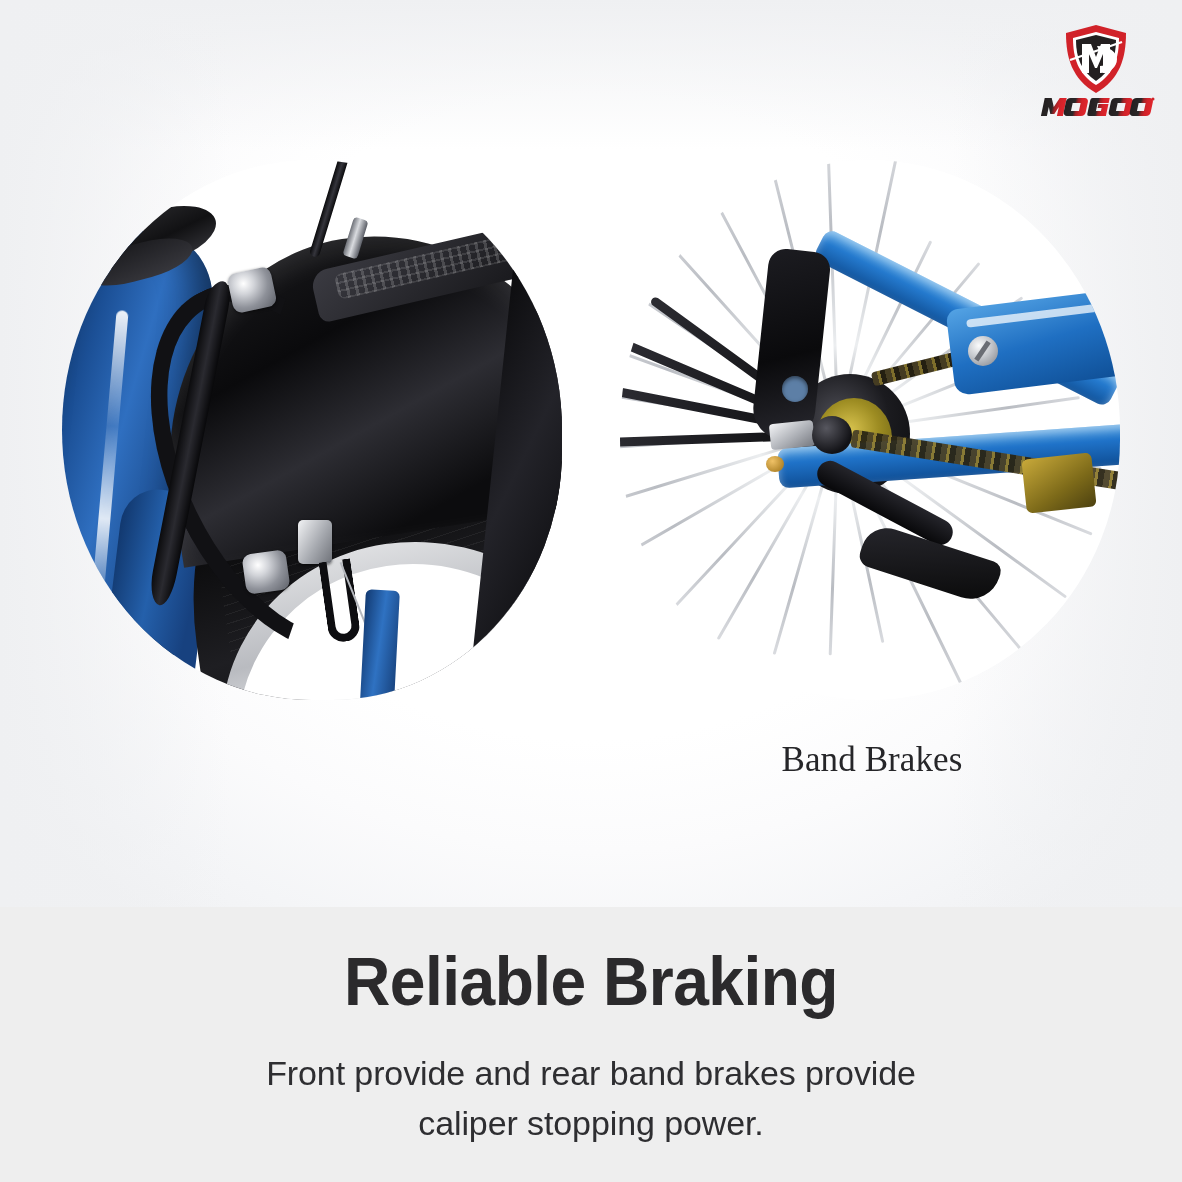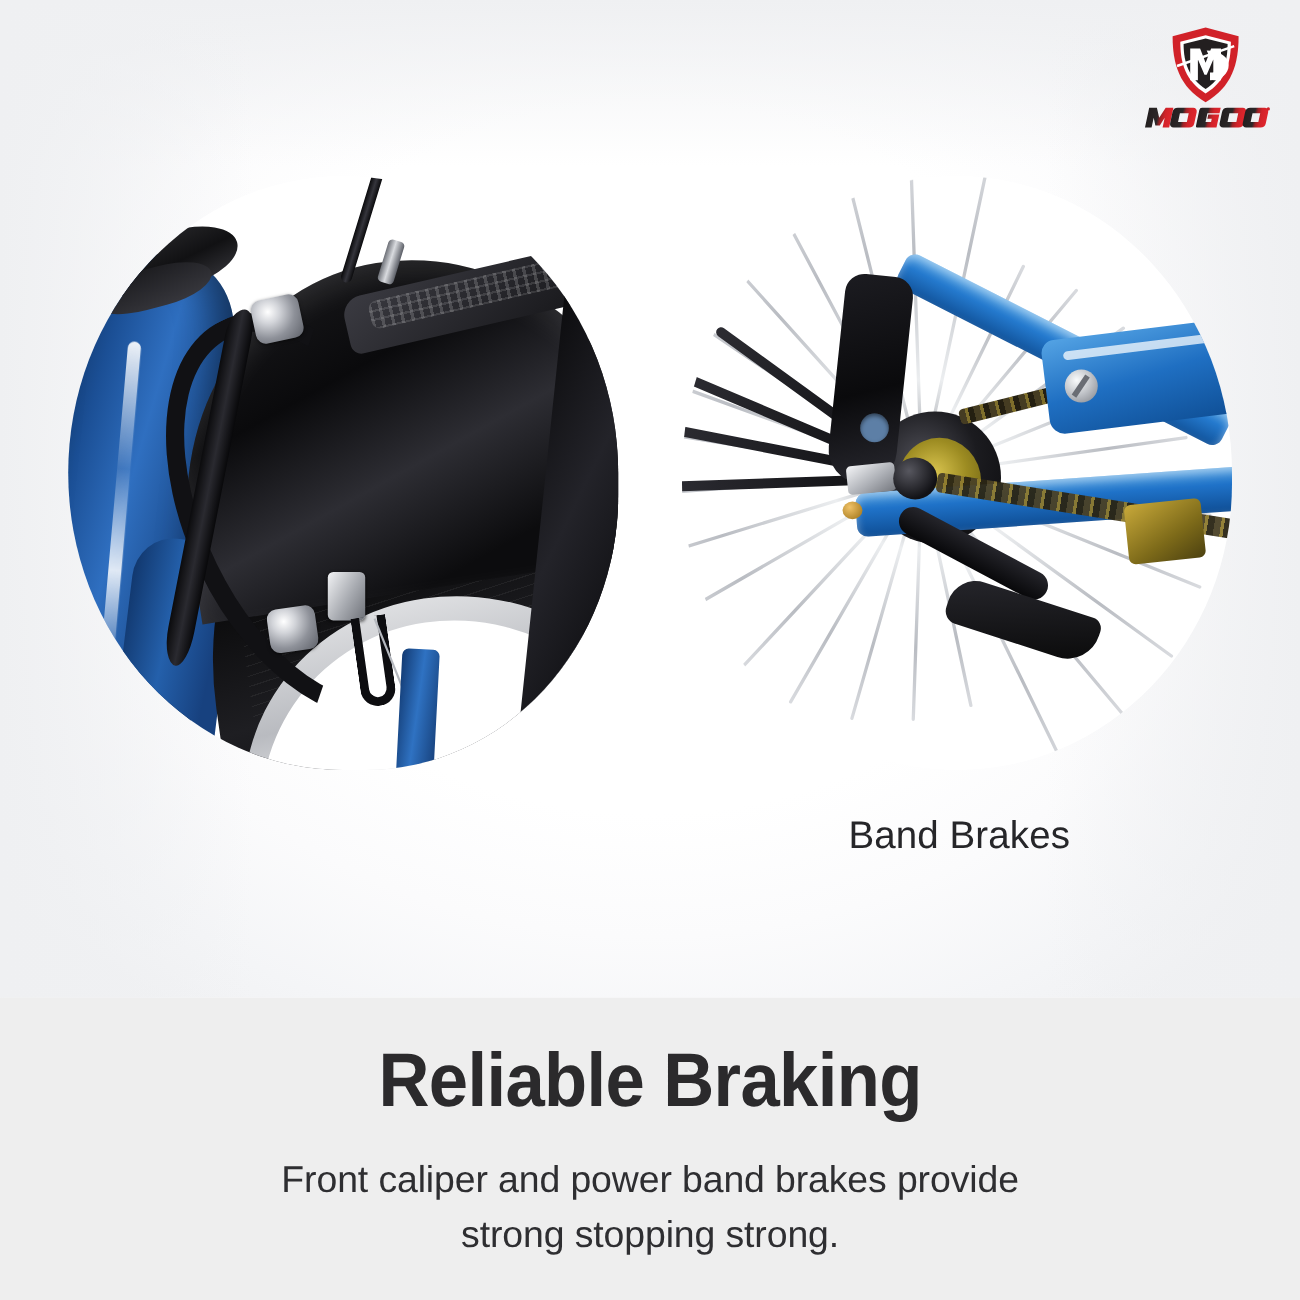--- a/index.html
+++ b/index.html
@@ -441,21 +441,21 @@
   .caption {
     position: absolute;
     top: 0;
     width: 520px;
     text-align: center;
     font-size: 35px;
     color: #262629;
     letter-spacing: .1px;
   }
   .caption-left  { left: 42px; }
-  .caption-right { left: 612px; }
+  .caption-right { left: 612px; font-family: Liberation Serif, serif; }
 
   
   .band {
     position: absolute;
     left: 0; top: 907px;
     width: 1182px;
     height: 275px;
     background: #eeeeee;
   }
   .headline {
@@ -612,18 +612,18 @@
 
   </div>
 
   <div class="captions">
     <div class="caption caption-right">Band Brakes</div>
   </div>
 
   <div class="band">
     <div class="headline">Reliable Braking</div>
     <div class="subtext">
-      <span>Front caliper and power band brakes provide</span><br>
-      <span>strong stopping strong.</span>
+      <span>Front provide and rear band brakes provide</span><br>
+      <span>caliper stopping power.</span>
     </div>
   </div>
 
 </div>
 
 </body></html>

